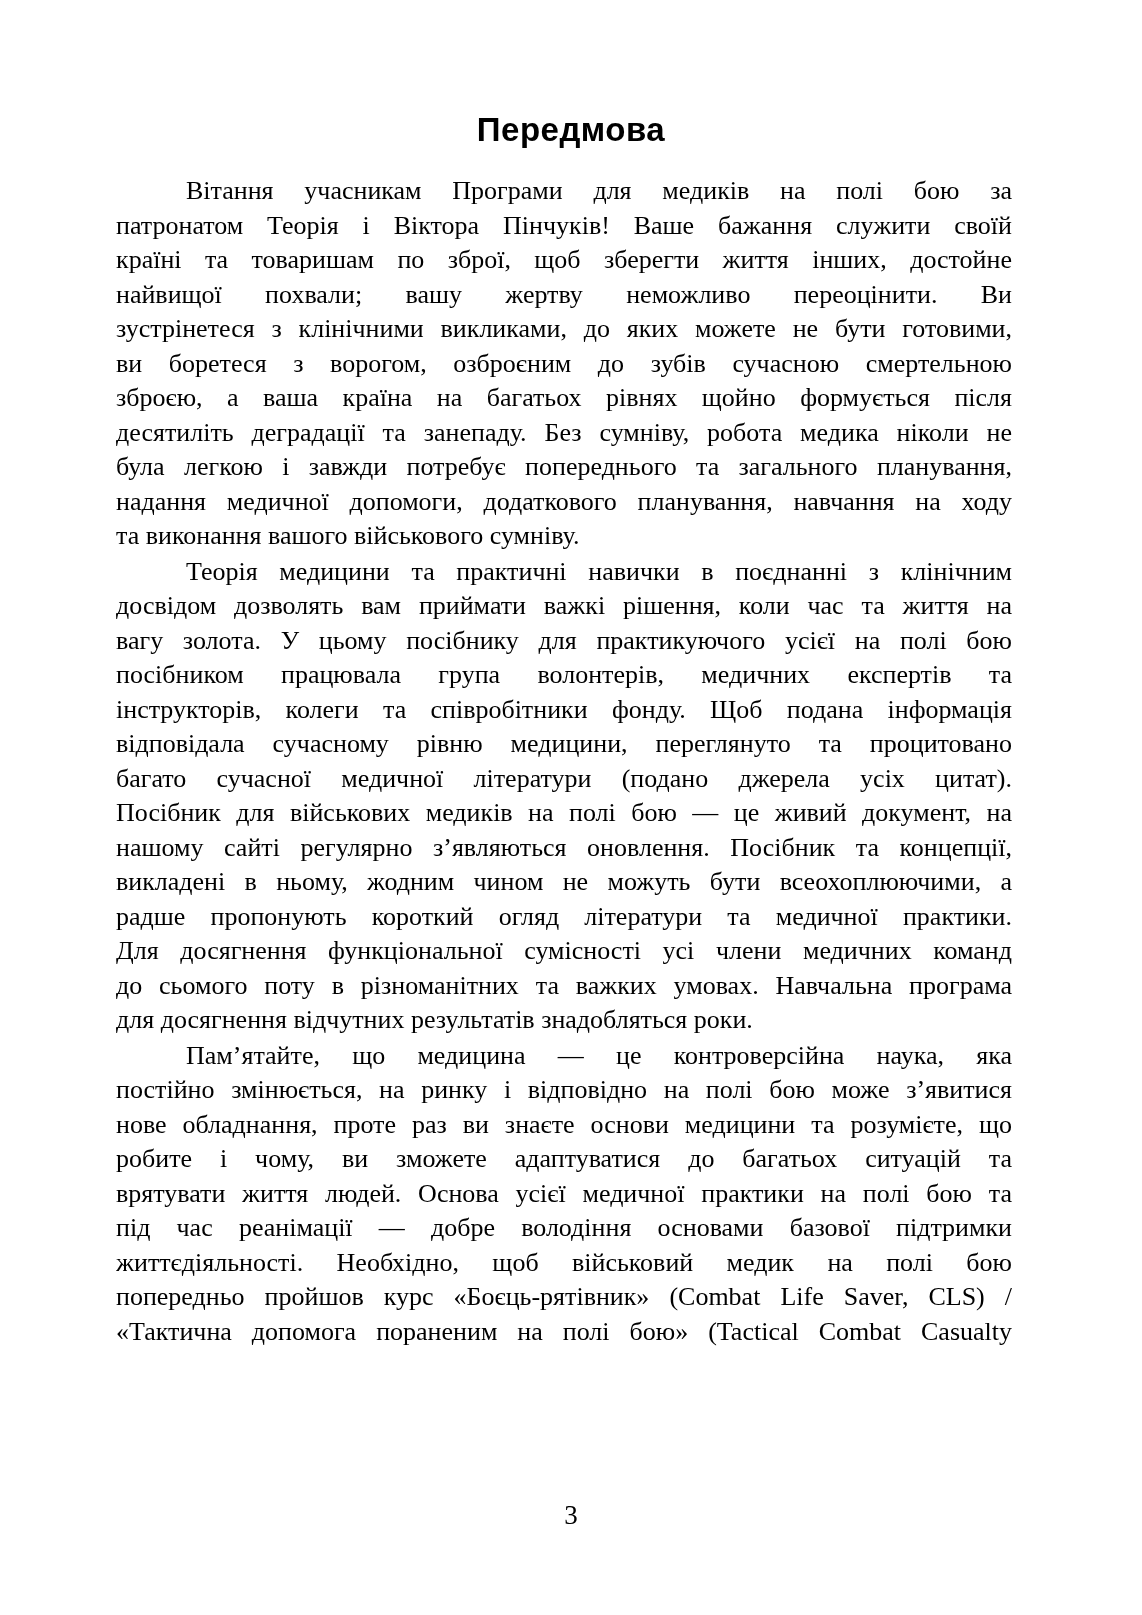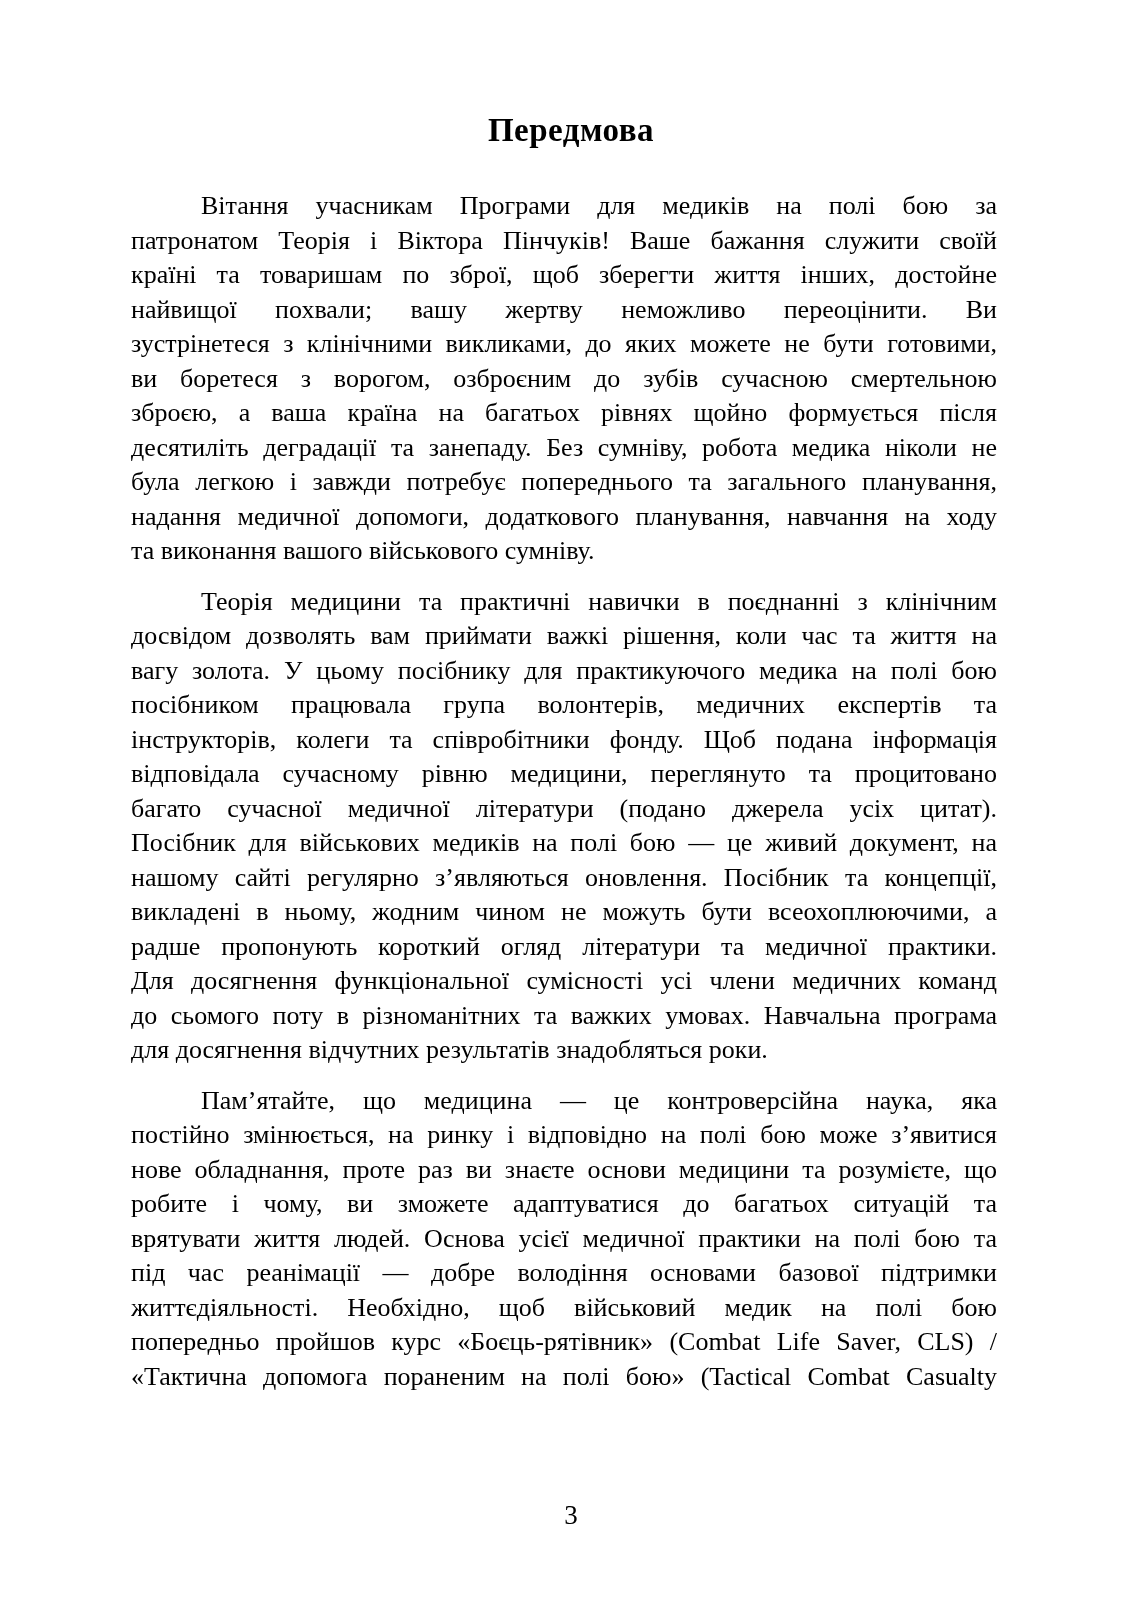--- a/index.html
+++ b/index.html
@@ -15,34 +15,34 @@
     color: #000000;
     font-family: "Liberation Serif", serif;
     overflow: hidden;
   }
   .doc-title {
     position: absolute;
     top: 110px;
     left: 0;
     width: 100%;
     text-align: center;
-    font-family: Liberation Serif, serif;
+    font-family: Liberation Sans, sans-serif;
     font-weight: bold;
     font-size: 33px;
     line-height: 40px;
     letter-spacing: 0.5px;
   }
   .content {
     position: absolute;
     left: 115px;
     top: 173px;
     width: 898px;
   }
   .paragraph {
-    margin: 16px;
+    margin: 1px;
   }
   .line {
     font-size: 26px;
     line-height: 34.5px;
     height: 34.5px;
     white-space: normal;
     text-align: justify;
     overflow: hidden;
   }
   .line.just {
@@ -77,21 +77,21 @@
         <div class="line just">ви боретеся з ворогом, озброєним до зубів сучасною смертельною</div>
         <div class="line just">зброєю, а ваша країна на багатьох рівнях щойно формується після</div>
         <div class="line just">десятиліть деградації та занепаду. Без сумніву, робота медика ніколи не</div>
         <div class="line just">була легкою і завжди потребує попереднього та загального планування,</div>
         <div class="line just">надання медичної допомоги, додаткового планування, навчання на ходу</div>
         <div class="line">та виконання вашого військового сумніву.</div>
       </div>
       <div class="paragraph">
         <div class="line first just">Теорія медицини та практичні навички в поєднанні з клінічним</div>
         <div class="line just">досвідом дозволять вам приймати важкі рішення, коли час та життя на</div>
-        <div class="line just">вагу золота. У цьому посібнику для практикуючого медика на полі бою</div>
+        <div class="line just">вагу золота. У цьому посібнику для практикуючого усієї на полі бою</div>
         <div class="line just">посібником працювала група волонтерів, медичних експертів та</div>
         <div class="line just">інструкторів, колеги та співробітники фонду. Щоб подана інформація</div>
         <div class="line just">відповідала сучасному рівню медицини, переглянуто та процитовано</div>
         <div class="line just">багато сучасної медичної літератури (подано джерела усіх цитат).</div>
         <div class="line just">Посібник для військових медиків на полі бою — це живий документ, на</div>
         <div class="line just">нашому сайті регулярно з’являються оновлення. Посібник та концепції,</div>
         <div class="line just">викладені в ньому, жодним чином не можуть бути всеохоплюючими, а</div>
         <div class="line just">радше пропонують короткий огляд літератури та медичної практики.</div>
         <div class="line just">Для досягнення функціональної сумісності усі члени медичних команд</div>
         <div class="line just">до сьомого поту в різноманітних та важких умовах. Навчальна програма</div>

